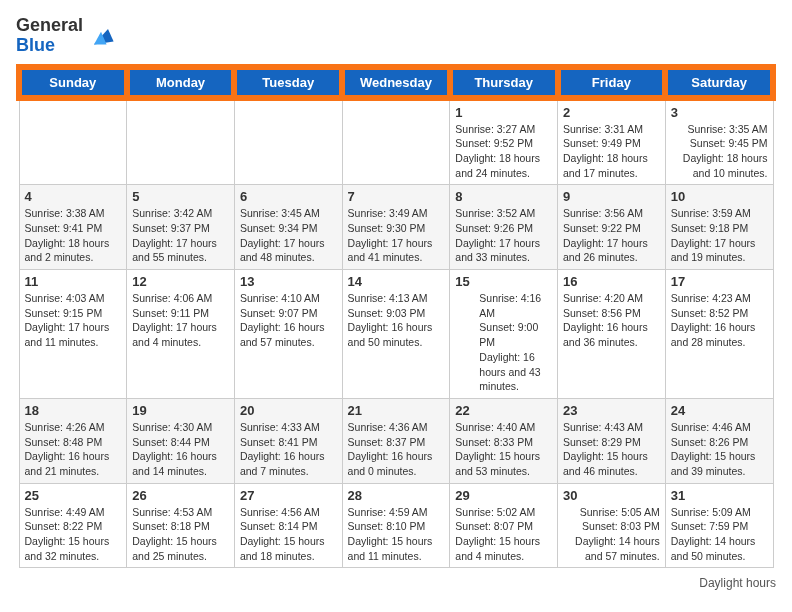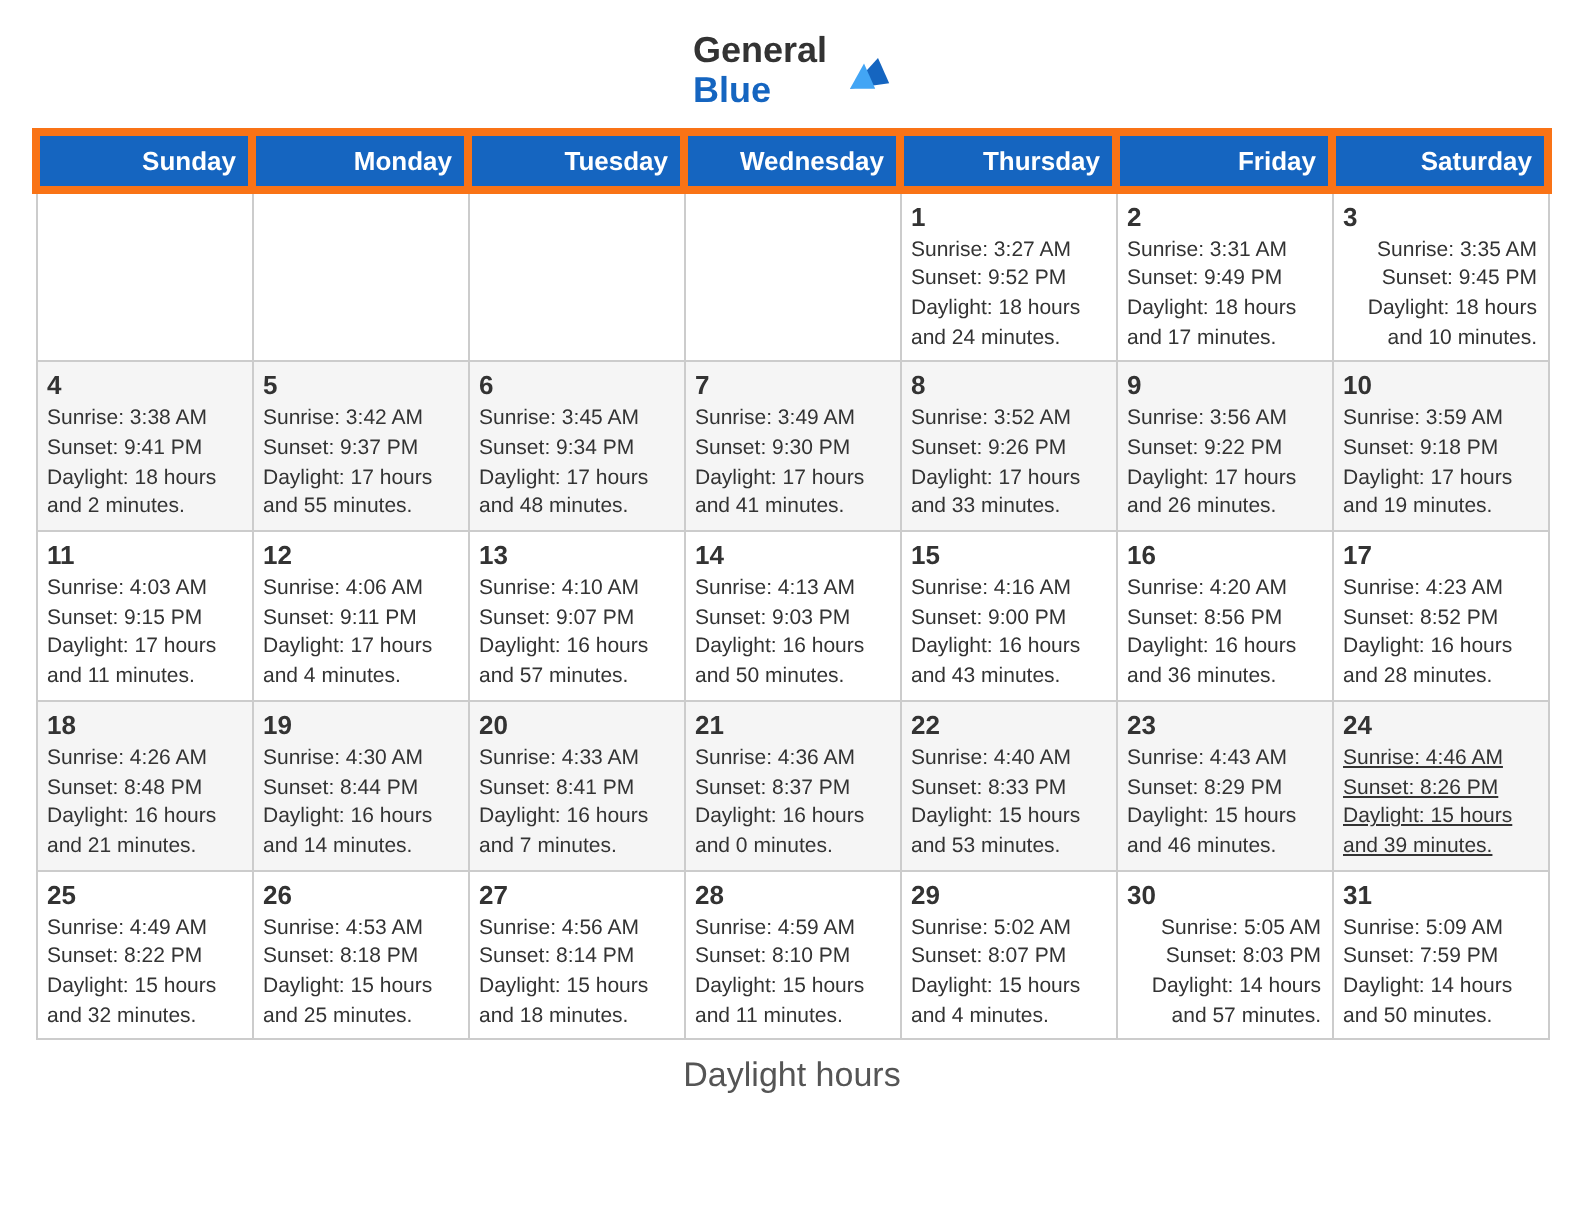--- a/index.html
+++ b/index.html
@@ -5,21 +5,21 @@
     * { box-sizing: border-box; margin: 0; padding: 0; }
     body {
       font-family: Arial, sans-serif;
       background: #fff;
       width: 792px;
       min-height: 612px;
       padding: 16px;
     }
     .header {
       display: flex;
-      justify-content: center;
+      justify-content: space-between;
       align-items: flex-start;
       margin-bottom: 8px;
     }
     .logo {
       display: flex;
       align-items: center;
     }
     .logo-text {
       display: flex;
       flex-direction: column;
@@ -53,24 +53,24 @@
       color: #333;
     }
     .calendar {
       width: 100%;
       border-collapse: collapse;
       font-size: 11px;
     }
     .calendar th {
       background-color: #1565C0;
       color: #fff;
-      text-align: right;
+      text-align: center;
       padding: 5px 6px;
       font-size: 13px;
-      border: 4px solid #f97316;
+      border: 6px solid #f97316;
     }
     .calendar td {
       border: 1px solid #ccc;
       vertical-align: top;
       padding: 4px 5px;
       width: 106px;
       min-height: 80px;
       background: #fff;
     }
     .calendar tr:nth-child(even) td {
@@ -86,23 +86,23 @@
     .day-info {
       color: #333;
       line-height: 1.4;
       font-size: 10.5px;
     }
     .empty-cell {
       background: #fff;
     }
     .footer {
       margin-top: 8px;
-      font-size: 17px;
+      font-size: 12px;
       color: #555;
-      text-align: center;
+      text-align: right;
     }
   </style>
 </head>
 <body>
 
 <div class="header">
   <div class="logo">
     <div class="logo-text">
       <span class="logo-general">General</span>
       <span class="logo-blue">Blue</span>
@@ -215,21 +215,21 @@
 Daylight: 16 hours and 57 minutes.</div>
         </td>
         <td>
           <span class="day-number">14</span>
           <div class="day-info" style="white-space: pre-line;">Sunrise: 4:13 AM
 Sunset: 9:03 PM
 Daylight: 16 hours and 50 minutes.</div>
         </td>
         <td>
           <span class="day-number">15</span>
-          <div class="day-info" style="white-space: pre-line;">Sunrise: 4:16 AM
+          <div class="day-info" style="white-space: pre-line; margin-left: 24px;">Sunrise: 4:16 AM
 Sunset: 9:00 PM
 Daylight: 16 hours and 43 minutes.</div>
         </td>
         <td>
           <span class="day-number">16</span>
           <div class="day-info" style="white-space: pre-line;">Sunrise: 4:20 AM
 Sunset: 8:56 PM
 Daylight: 16 hours and 36 minutes.</div>
         </td>
         <td>
@@ -271,21 +271,21 @@
 Daylight: 15 hours and 53 minutes.</div>
         </td>
         <td>
           <span class="day-number">23</span>
           <div class="day-info" style="white-space: pre-line;">Sunrise: 4:43 AM
 Sunset: 8:29 PM
 Daylight: 15 hours and 46 minutes.</div>
         </td>
         <td>
           <span class="day-number">24</span>
-          <div class="day-info" style="white-space: pre-line; text-decoration: underline;">Sunrise: 4:46 AM
+          <div class="day-info" style="white-space: pre-line;">Sunrise: 4:46 AM
 Sunset: 8:26 PM
 Daylight: 15 hours and 39 minutes.</div>
         </td>
       </tr>
       <tr>
         <td>
           <span class="day-number">25</span>
           <div class="day-info" style="white-space: pre-line;">Sunrise: 4:49 AM
 Sunset: 8:22 PM
 Daylight: 15 hours and 32 minutes.</div>

